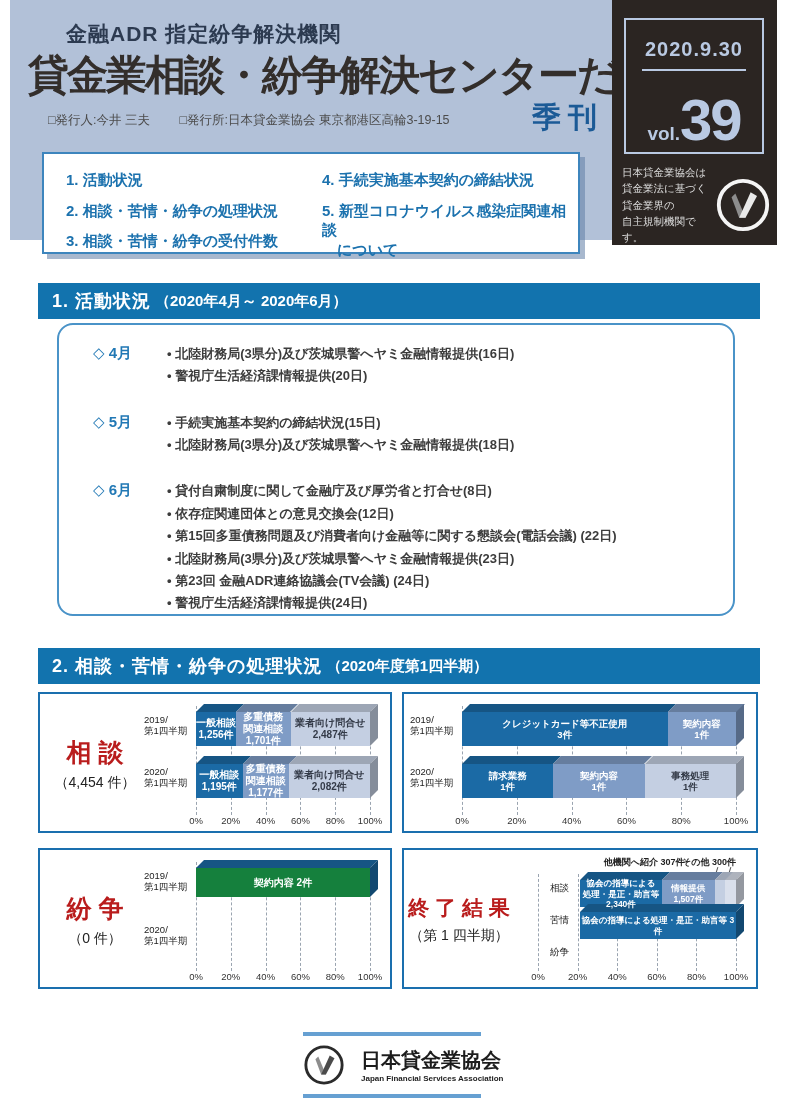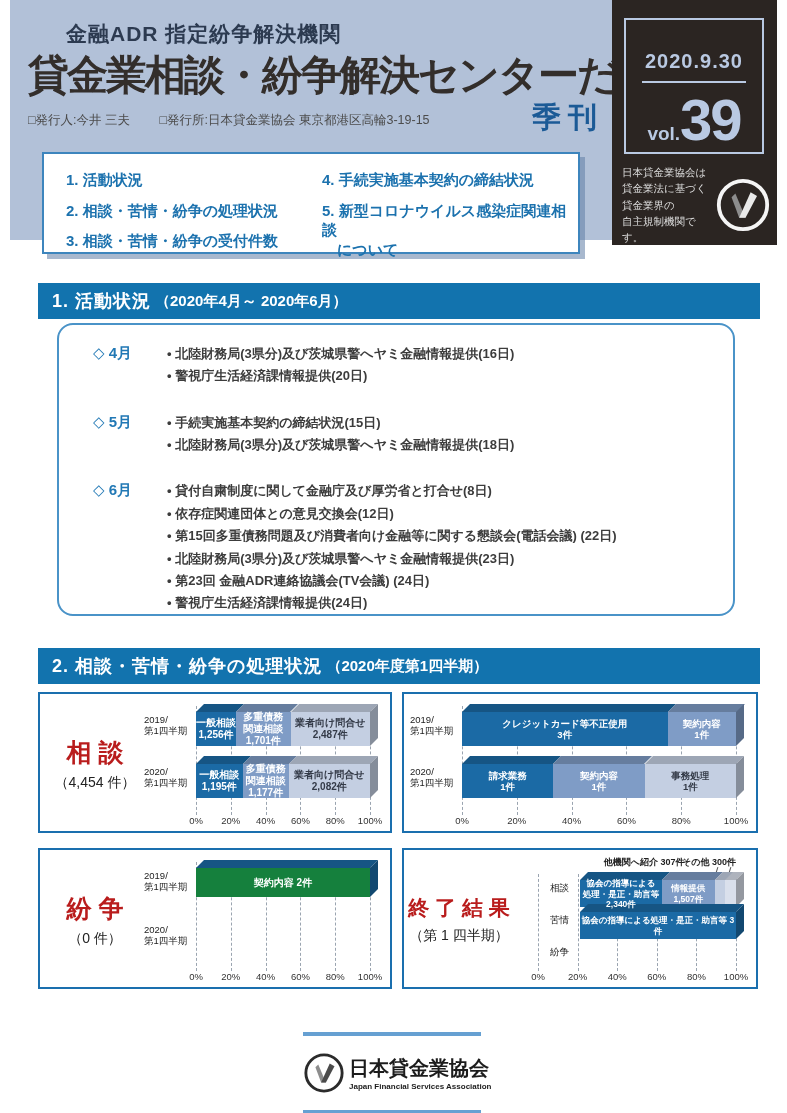--- a/index.html
+++ b/index.html
@@ -6,27 +6,27 @@
   body{width:787px;height:1113px;background:#fff;position:relative;overflow:hidden;
        font-family:"Liberation Sans","DejaVu Sans",sans-serif;color:#333;}
   .pre{white-space:pre-line;}
   .page{position:absolute;inset:0;}
 
   
   .hdr-panel{position:absolute;left:10px;top:0;width:602px;height:240px;background:#b2c1d8;}
   .tagline{position:absolute;left:66px;top:20px;font-size:21px;font-weight:bold;color:#2c3a50;letter-spacing:1px;}
   .main-title{position:absolute;left:28px;top:48px;margin:0;font-size:41px;font-weight:bold;color:#332e2b;
               font-family:"Liberation Serif","DejaVu Serif",serif;letter-spacing:-2px;white-space:nowrap;}
-  .pub-line{position:absolute;left:28px;top:112px;font-size:12.5px;color:#4c4c4c;}
+  .pub-line{position:absolute;left:48px;top:112px;font-size:12.5px;color:#4c4c4c;}
   .pub-line span{margin-right:26px;}
   .kikan{position:absolute;left:532px;top:98px;font-size:29px;font-weight:bold;color:#1b5a96;letter-spacing:7px;}
 
   .black-box{position:absolute;left:612px;top:0;width:165px;height:245px;background:#2b2522;}
   .vol-box{position:absolute;left:12px;top:18px;width:136px;height:132px;border:2px solid #b9c9e2;}
-  .vol-date{margin-top:30px;text-align:center;font-size:20px;font-weight:bold;color:#b9c9e2;letter-spacing:1px;}
+  .vol-date{margin-top:18px;text-align:center;font-size:20px;font-weight:bold;color:#b9c9e2;letter-spacing:1px;}
   .vol-divider{margin:8px auto 0;width:104px;height:2px;background:#b9c9e2;}
   .vol-row{position:absolute;left:0;right:0;bottom:6px;text-align:center;}
   .vol-prefix{font-size:19px;font-weight:bold;color:#b9c9e2;}
   .vol-num{font-size:58px;font-weight:bold;color:#b9c9e2;line-height:.9;letter-spacing:-2px;}
   .org-row{position:absolute;left:10px;right:6px;top:164px;display:flex;align-items:center;gap:4px;}
   .org-note{font-size:10.5px;line-height:1.55;color:#ddd;flex:1;}
   .org-logo{width:56px;height:56px;flex:none;}
 
   
   .toc-box{position:absolute;left:42px;top:152px;width:538px;height:102px;background:#fff;
@@ -78,21 +78,21 @@
             transform-origin:0 0;filter:brightness(.68);}
   .seg-label{white-space:pre-line;text-align:center;line-height:1.18;font-weight:bold;position:relative;z-index:2;}
   .axis{position:absolute;height:12px;}
   .tick{position:absolute;transform:translateX(-50%);font-size:9.5px;color:#333;white-space:nowrap;}
   .anno{position:absolute;font-size:9px;color:#222;font-weight:bold;}
   .anno-line{position:absolute;width:1px;background:#555;}
 
   
   .footer{position:absolute;left:303px;top:1032px;width:178px;}
   .f-line{height:4px;background:#66a0d2;}
-  .f-row{display:flex;align-items:center;gap:4px;padding:16px 0;}
+  .f-row{display:flex;align-items:center;gap:16px;padding:8px 0;}
   .f-logo{width:42px;height:42px;flex:none;}
   .f-texts{flex:1;}
   .f-jp{font-size:20px;font-weight:bold;color:#1c1c1c;white-space:nowrap;letter-spacing:0;}
   .f-en{font-size:8px;font-weight:bold;color:#1c1c1c;white-space:nowrap;}
 </style>
 </head>
 <body>
 
 <div class="page">
 

